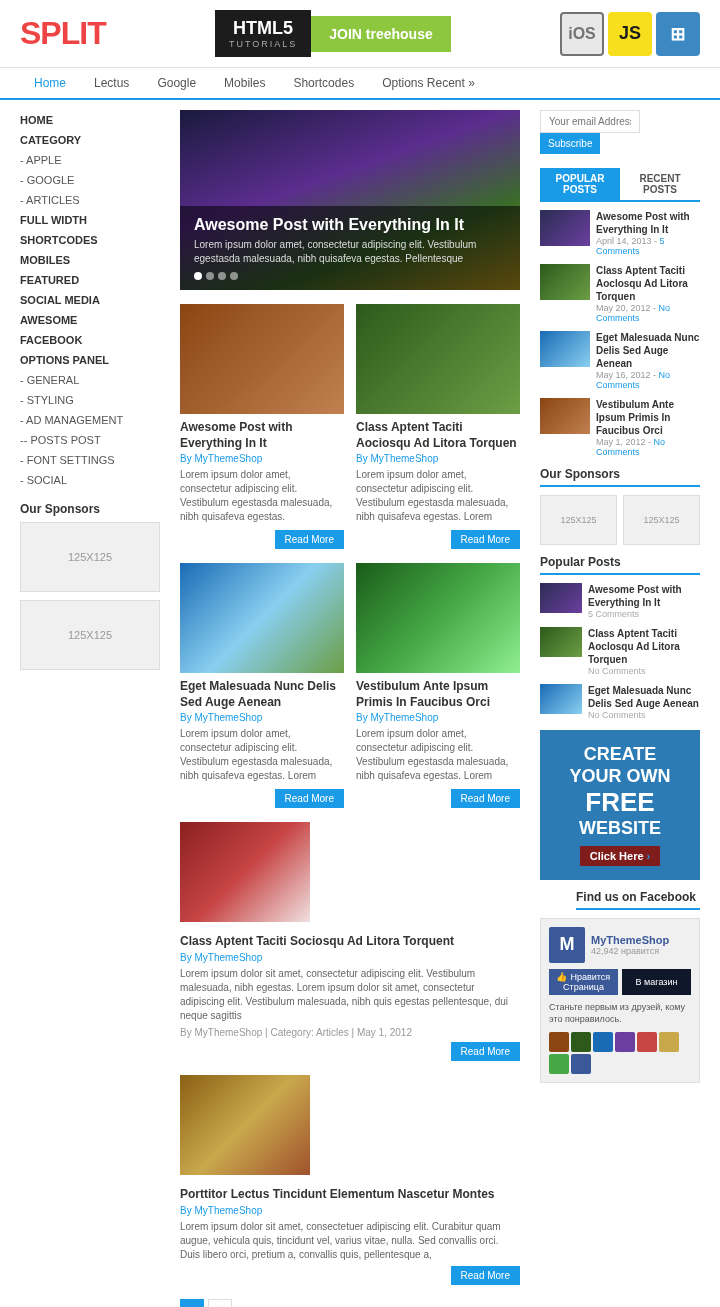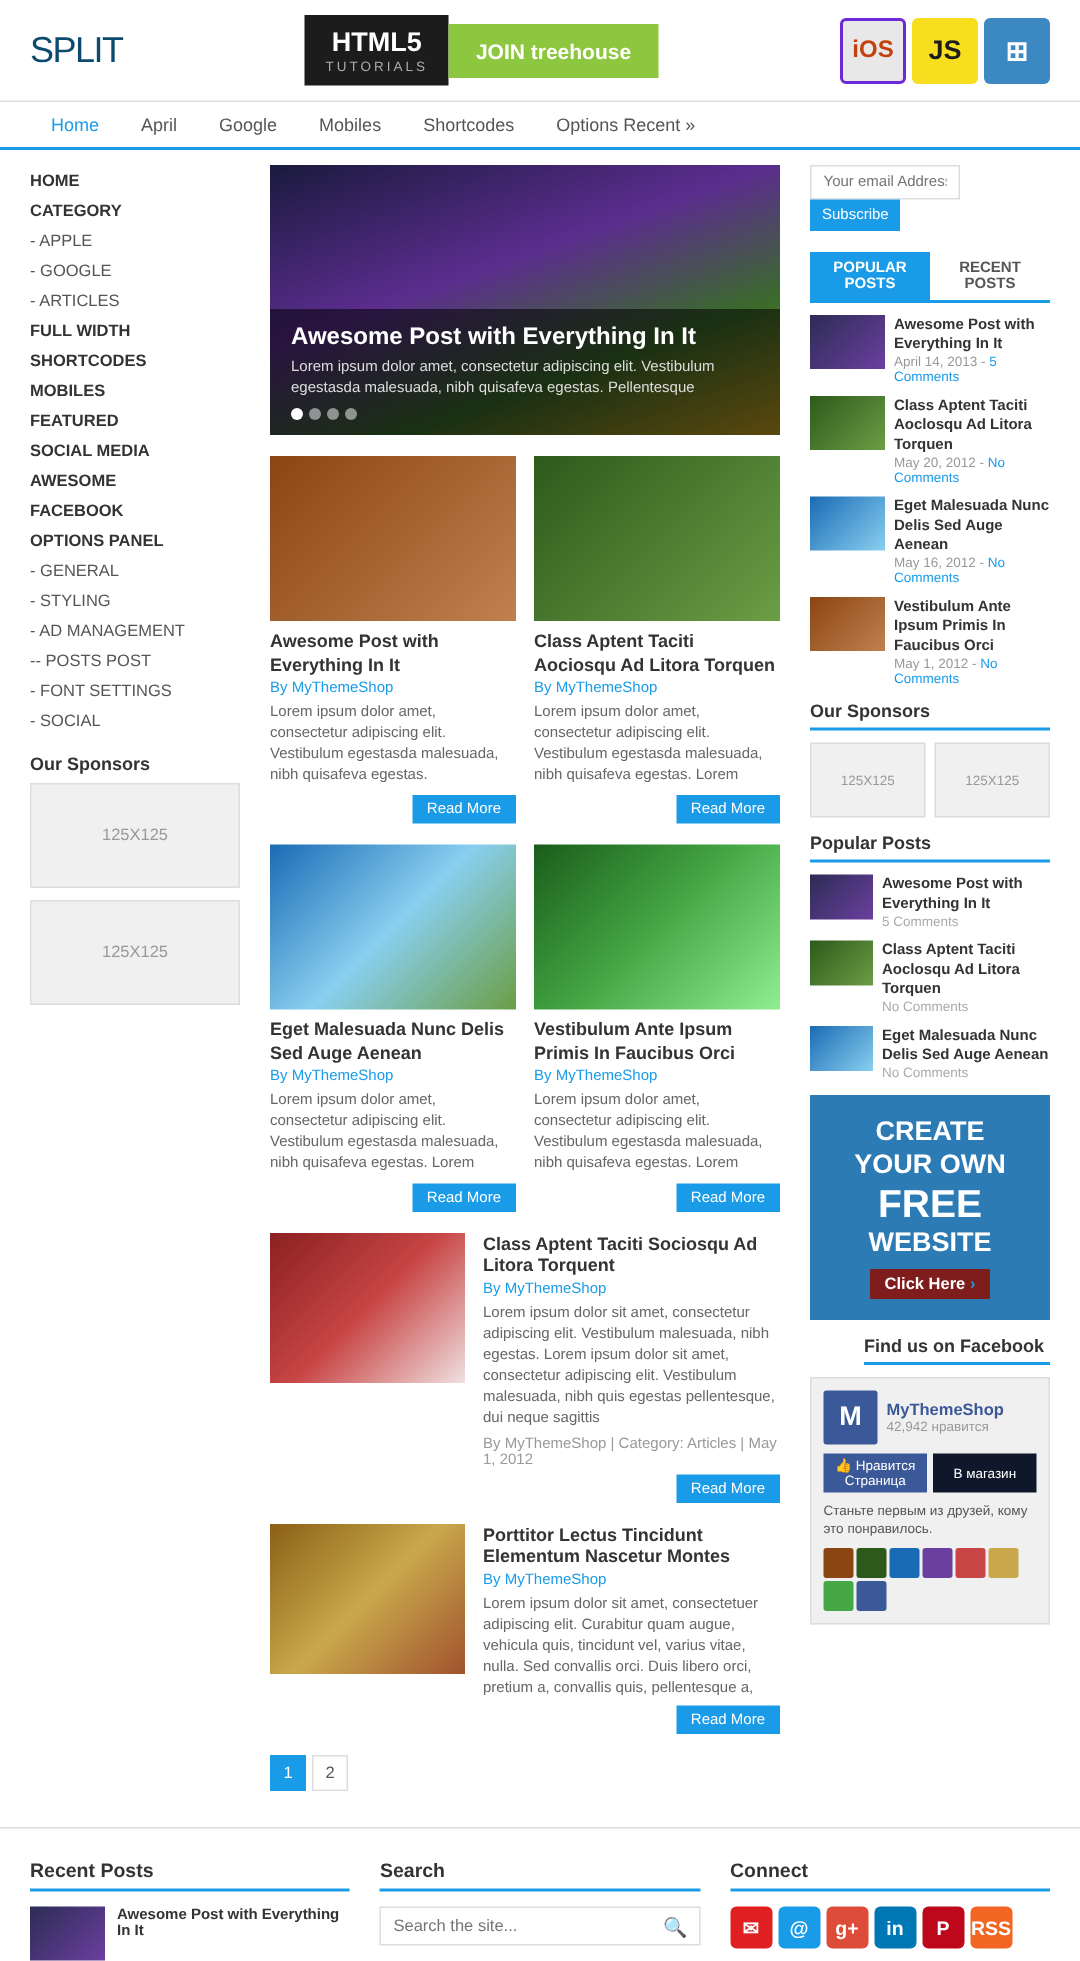--- a/index.html
+++ b/index.html
@@ -1,28 +1,28 @@
 <!DOCTYPE html>
 <html><head>
   <meta charset="utf-8">
   <style>
     * { box-sizing: border-box; margin: 0; padding: 0; }
     body { font-family: Arial, sans-serif; font-size: 12px; color: #333; background: #f5f5f5; }
 
     
     #header { background: #fff; padding: 10px 20px; display: flex; align-items: center; gap: 20px; border-bottom: 1px solid #ddd; }
-    #logo { font-size: 24px; font-weight: 400; color: #0c4a6e; letter-spacing: -1px; }
+    #logo { font-size: 32px; font-weight: 700; color: #ef4444; letter-spacing: -1px; }
     #header-banner { flex: 1; display: flex; justify-content: center; align-items: center; }
     #html5-badge { background: #1c1c1c; padding: 8px 14px; display: flex; flex-direction: column; align-items: center; }
     #html5-badge .html5-text { color: #fff; font-size: 18px; font-weight: 700; }
     #html5-badge .tut-text { color: #aaa; font-size: 9px; letter-spacing: 2px; }
     #join-btn { background: #8dc63f; color: #fff; padding: 10px 18px; font-size: 14px; font-weight: bold; border: none; cursor: pointer; }
     #header-icons { display: flex; gap: 4px; }
     .icon-badge { width: 44px; height: 44px; display: flex; align-items: center; justify-content: center; font-size: 11px; font-weight: bold; color: #fff; border-radius: 4px; }
-    .icon-ios { background: #e8e8e8; color: #c2410c; font-size: 16px; font-weight: 900; border: 2px solid #6d28d9; }
+    .icon-ios { background: #e8e8e8; color: #737373; font-size: 16px; font-weight: 900; border: 2px solid #737373; }
     .icon-js { background: #f7df1e; color: #1c1c1c; font-size: 18px; font-weight: 900; }
     .icon-blue { background: #3b88c3; font-size: 18px; }
 
     
     #nav { background: #fff; border-bottom: 2px solid #1a9be8; padding: 0 20px; }
     #nav ul { display: flex; list-style: none; gap: 0; }
     #nav ul li a { display: block; padding: 8px 14px; font-size: 12px; color: #555; text-decoration: none; }
     #nav ul li.active a { color: #1a9be8; border-bottom: 2px solid #1a9be8; margin-bottom: -2px; }
 
     
@@ -55,21 +55,21 @@
     .two-col .post-card { flex: 1; }
     .post-thumb-div { width: 100%; height: 110px; }
     .post-thumb-portrait { background: linear-gradient(135deg, #8b4513, #c08050); }
     .post-thumb-nature { background: linear-gradient(135deg, #2d5a1b, #6b9e45); }
     .post-card h3 { font-size: 12px; font-weight: bold; margin: 6px 0 2px; line-height: 1.3; }
     .post-card .by-line { color: #1a9be8; font-size: 10px; margin-bottom: 4px; }
     .post-card p { font-size: 10px; color: #666; line-height: 1.4; margin-bottom: 6px; }
     .read-more-btn { background: #1a9be8; color: #fff; border: none; padding: 4px 10px; font-size: 10px; cursor: pointer; float: right; }
 
     
-    .post-row { display: flex; gap: 12px; margin-bottom: 14px; }
+    .post-row { display: flex; gap: 12px; margin-bottom: 14px; flex-direction: column; }
     .post-row .post-thumb-div { width: 130px; height: 100px; flex-shrink: 0; }
     .post-thumb-winter { background: linear-gradient(135deg, #8b2020, #c84545, #f0e0e0); }
     .post-thumb-sky { background: linear-gradient(135deg, #1a6bb5, #89cff0, #6b9e45); }
     .post-thumb-green2 { background: linear-gradient(135deg, #1a5c1a, #45a845, #90ee90); }
     .post-thumb-hands { background: linear-gradient(135deg, #8b6014, #c9a84c, #a0522d); }
     .post-row .post-info { flex: 1; }
     .post-row .post-info h3 { font-size: 12px; font-weight: bold; margin-bottom: 4px; }
     .post-row .post-info .by-line { color: #1a9be8; font-size: 10px; }
     .post-row .post-info p { font-size: 10px; color: #666; line-height: 1.4; margin: 4px 0; }
     .post-row .post-info .meta { color: #999; font-size: 10px; }
@@ -171,21 +171,21 @@
     <div class="icon-badge icon-blue">⊞</div>
   </div>
 </div>
 
 <div id="nav">
   <ul>
     <li class="active">
         <a href="#">Home</a>
       </li>
     <li>
-        <a href="#">April</a>
+        <a href="#">Lectus</a>
       </li>
     <li>
         <a href="#">Google</a>
       </li>
     <li>
         <a href="#">Mobiles</a>
       </li>
     <li>
         <a href="#">Shortcodes</a>
       </li>

